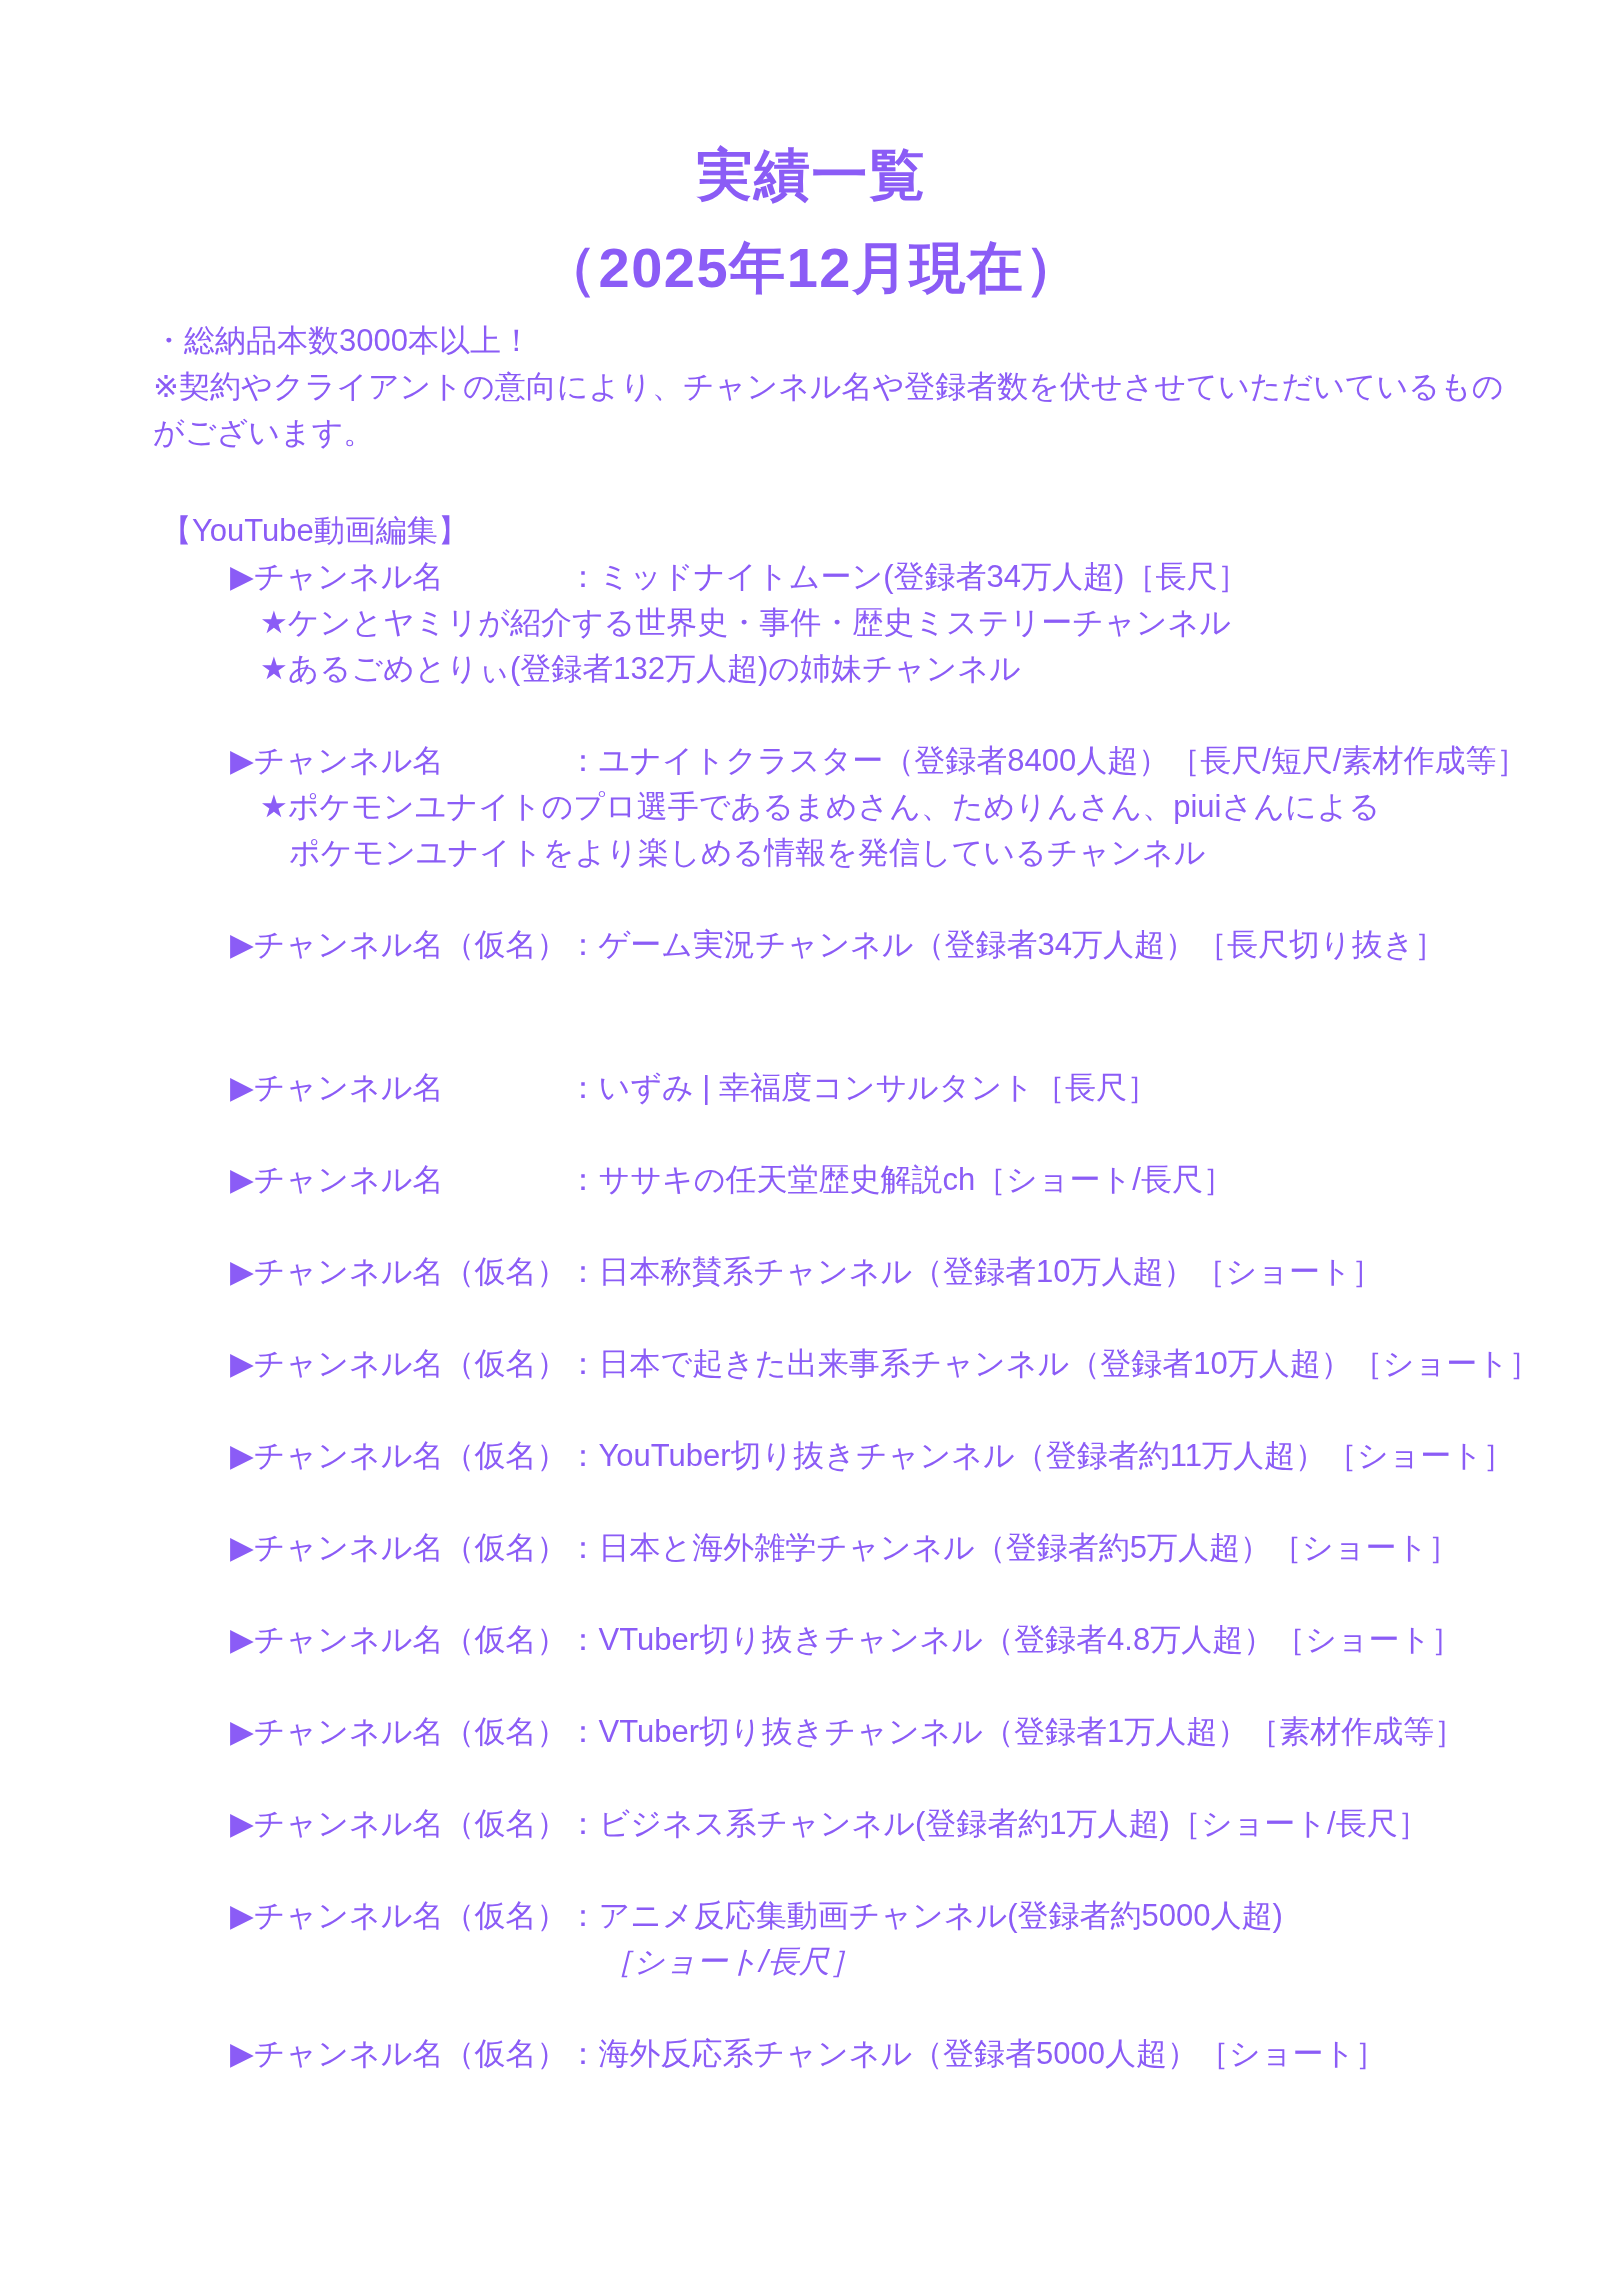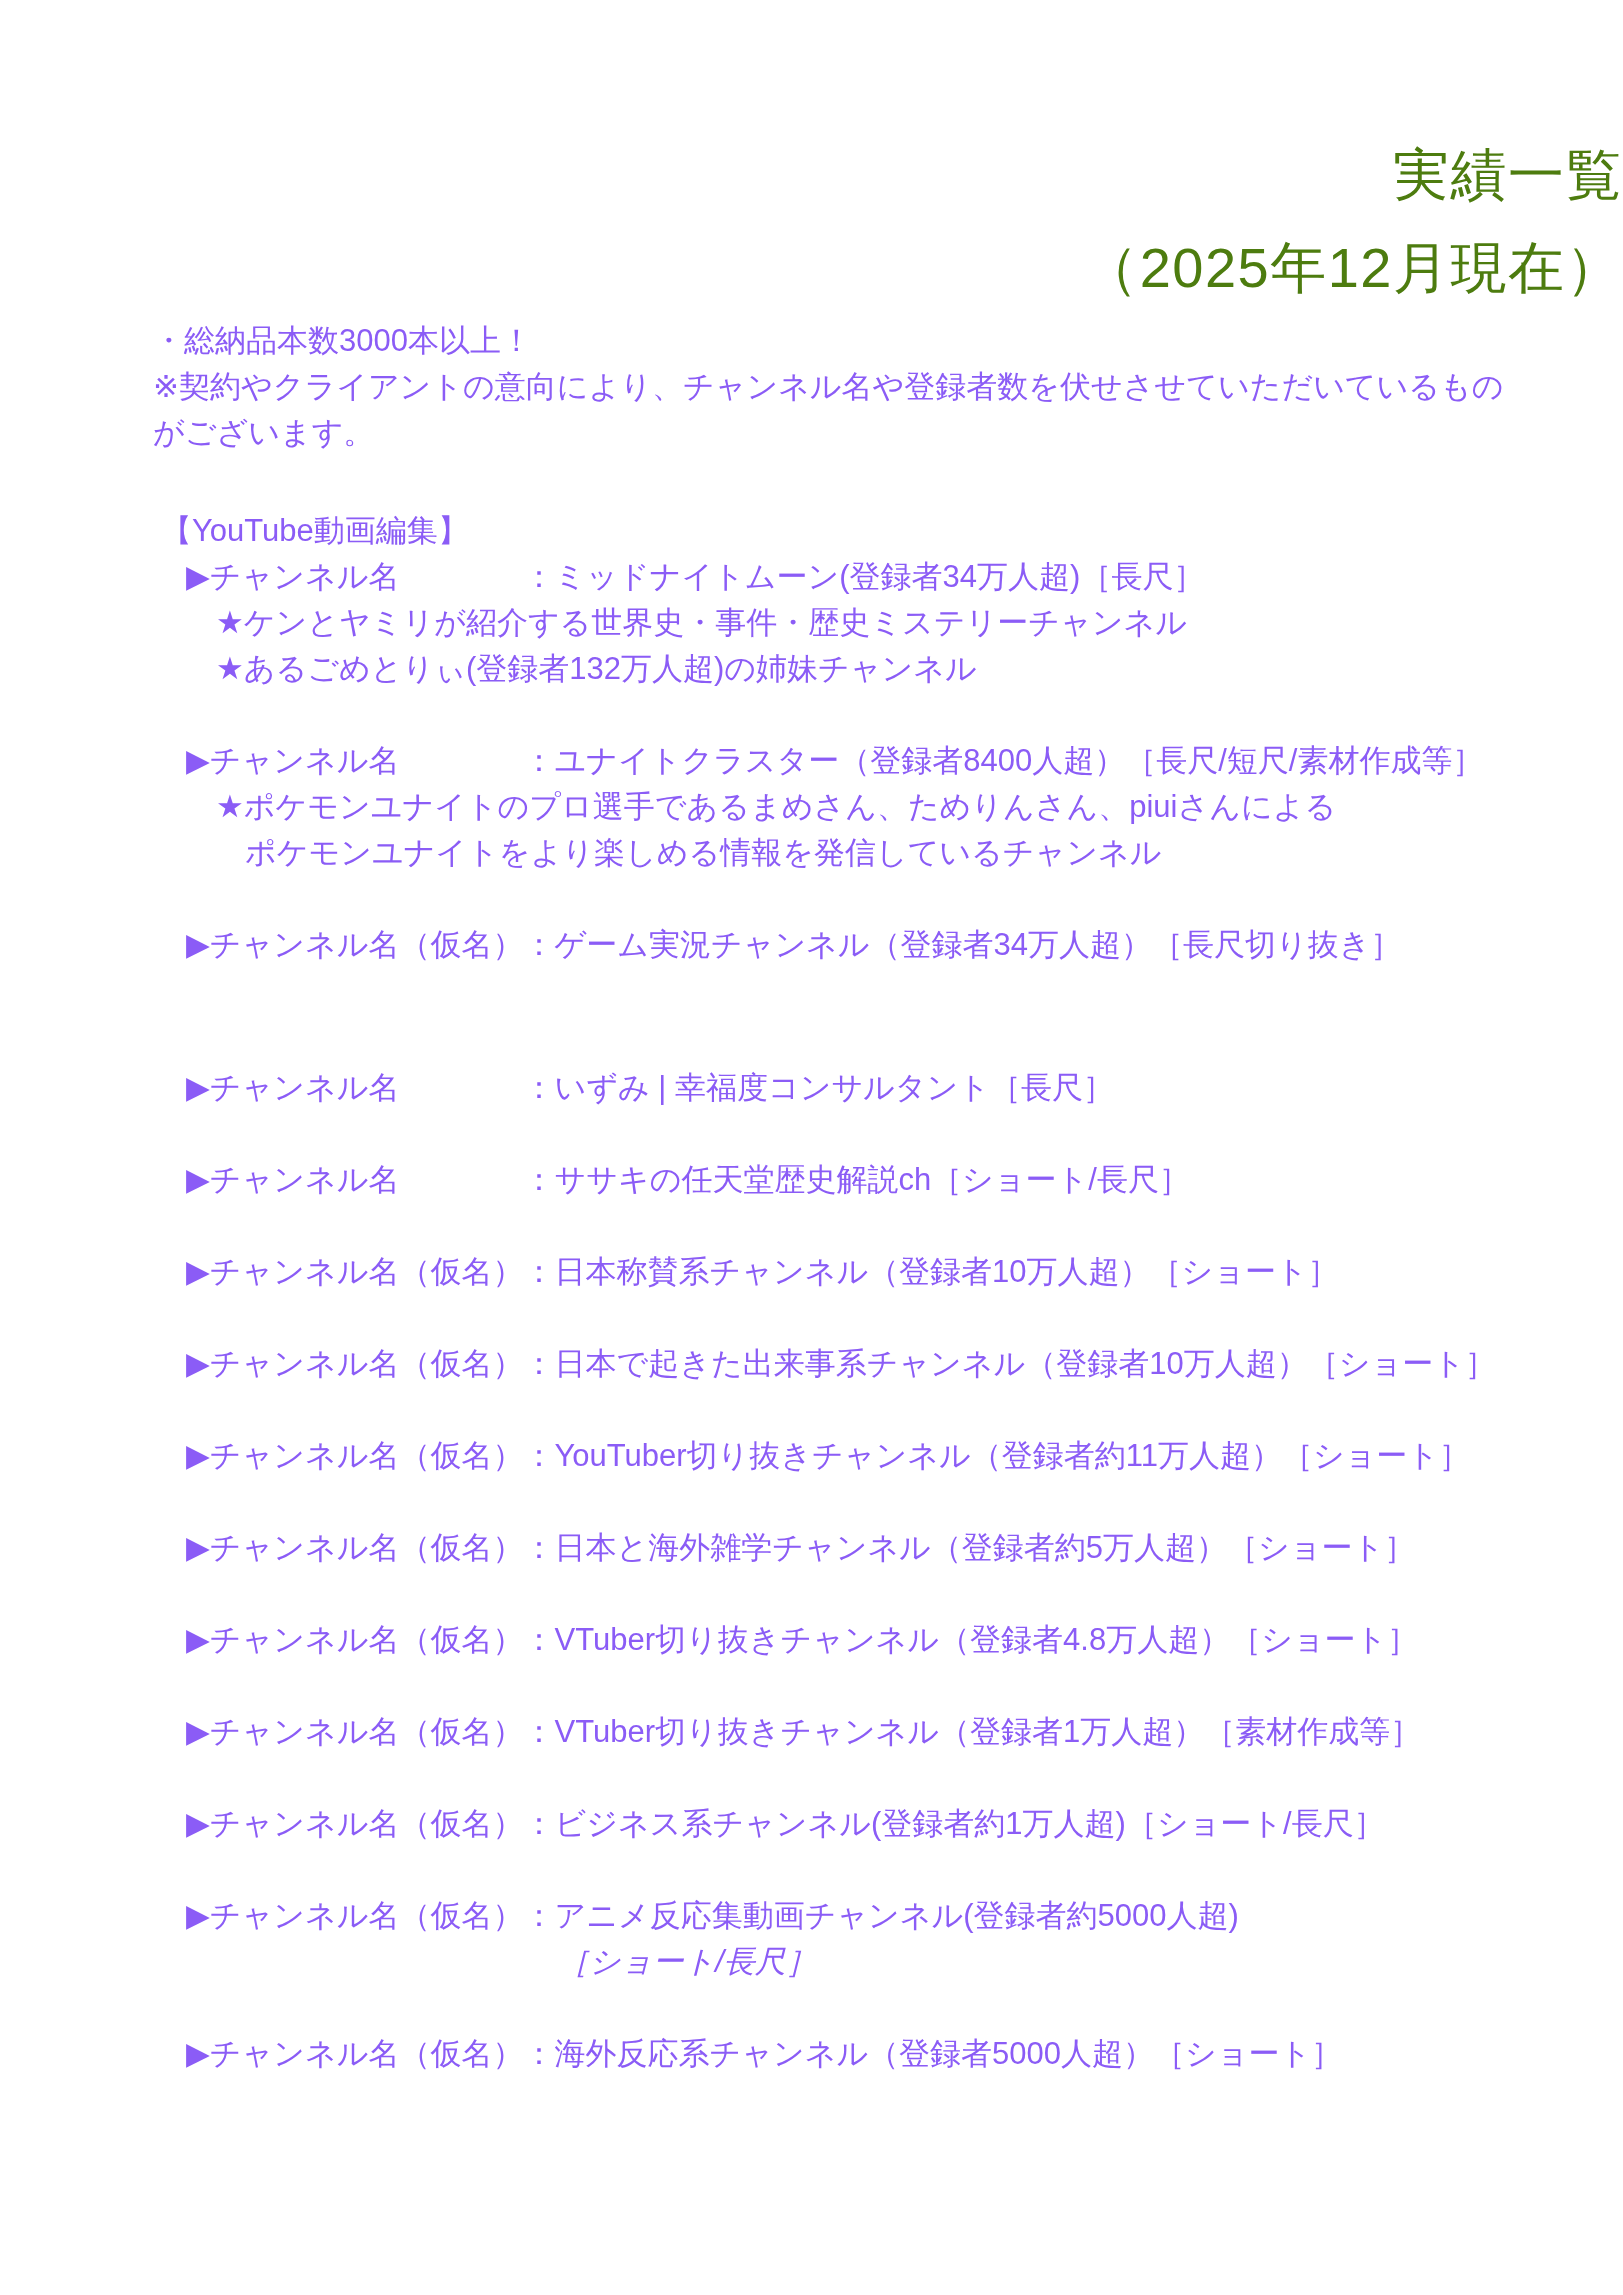--- a/index.html
+++ b/index.html
@@ -7,38 +7,38 @@
   body {
     width: 1623px;
     height: 2295px;
     color: #1a1a1a;
     font-family: "Liberation Sans", "DejaVu Sans", sans-serif;
     overflow: hidden;
   }
   .doc { width: 100%; height: 100%; background: #ffffff; }
 
   .title {
-    text-align: right;
+    text-align: center;
     font-size: 56px;
     line-height: 1;
-    font-weight: 400;
+    font-weight: 700;
     letter-spacing: 1.5px;
-    color: #4d7c0f;
+    color: #8b5cf6;
   }
   .title-1 { padding-top: 147px; }
   .title-2 { margin-top: 37px; }
 
   .line { font-size: 31px; line-height: 46px; white-space: pre; color: #8b5cf6; }
 
   .intro { margin-top: 22px; padding-left: 153px; }
 
   .section-header { margin-top: 52px; padding-left: 161px; }
 
   .entry { padding-left: 186px; }
-  .entry { margin-top: 46px; }
+  .entry { margin-top: 46px; margin-left: 44px; }
   .entry.no-gap { margin-top: 0; }
   .entry.gap-lg { margin-top: 97px; }
 
   .entry .sub { padding-left: 30px; }
   .entry .sub-cont { padding-left: 59px; }
   .entry .sub-bracket { padding-left: 372px; font-style: italic; }
 
   .icon { display: inline; }
 </style>
 </head>

